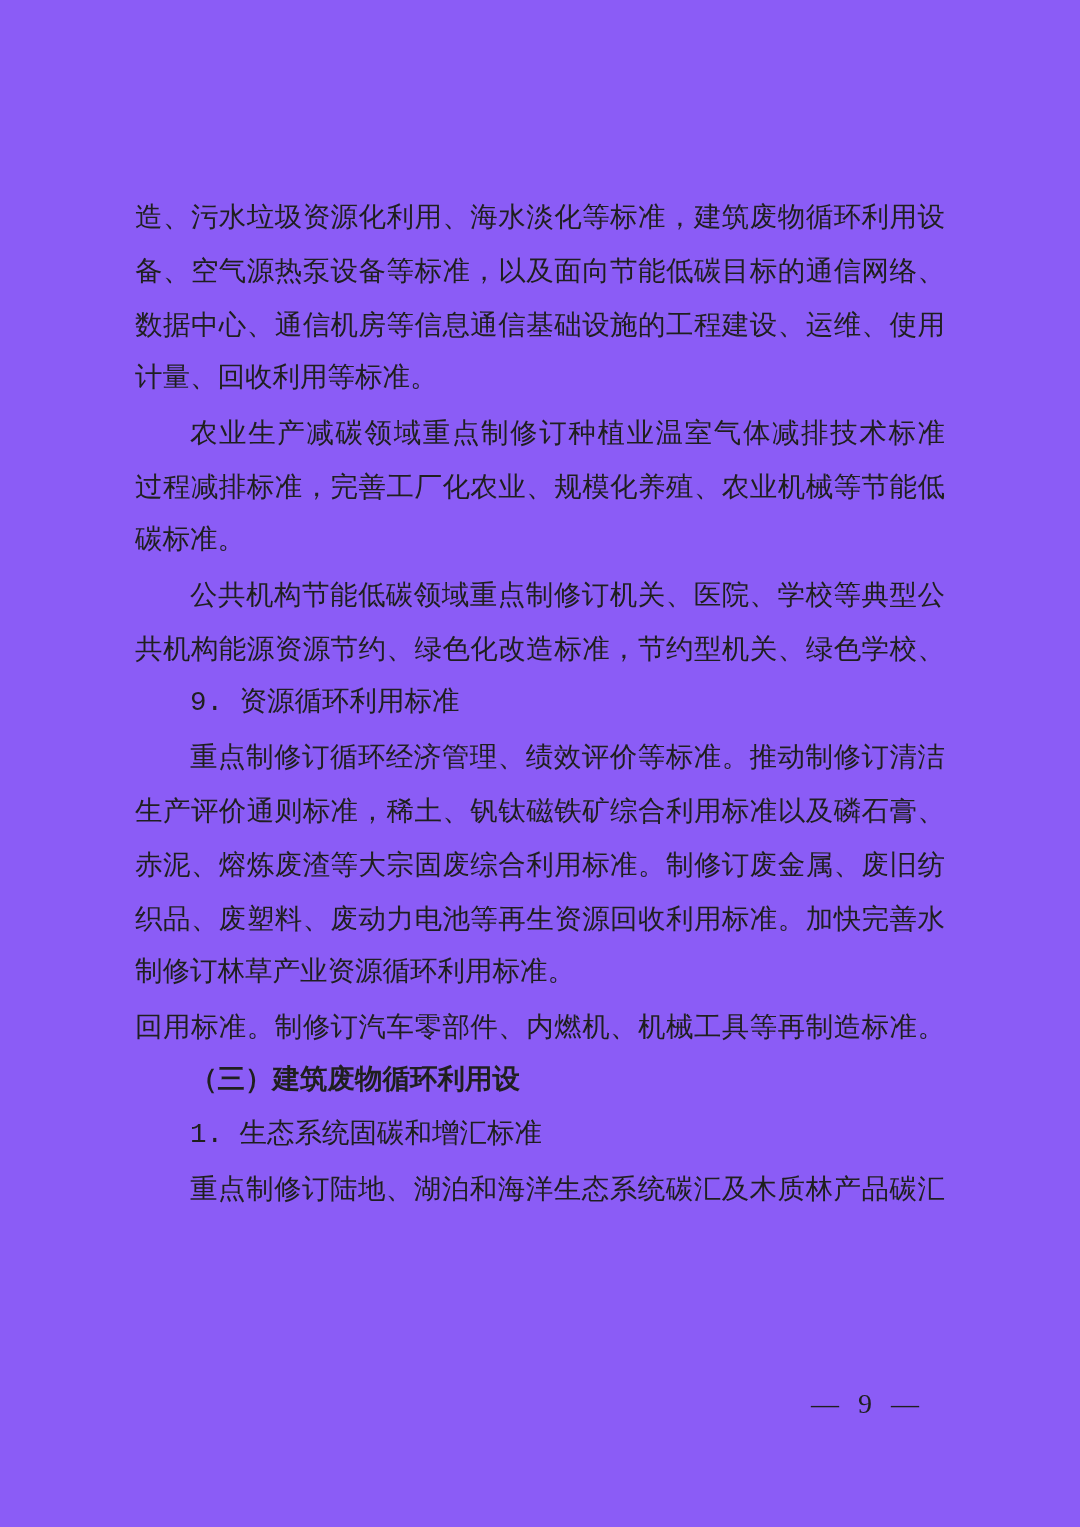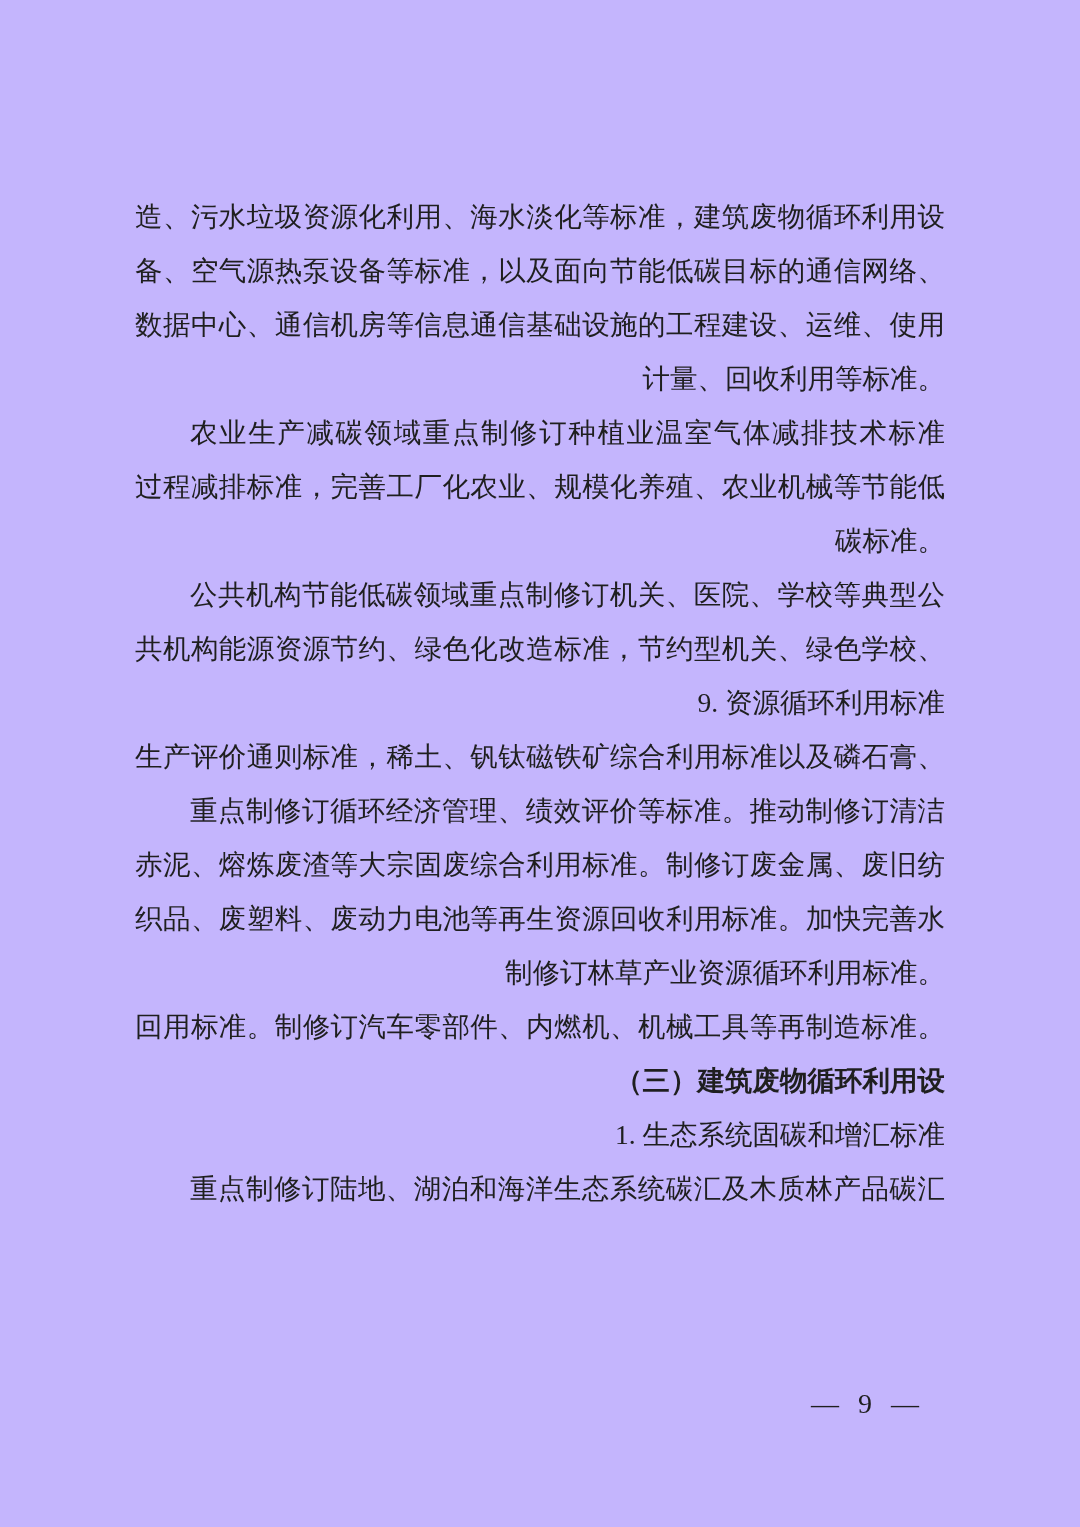--- a/index.html
+++ b/index.html
@@ -4,21 +4,21 @@
 <style>
   html, body {
     margin: 0;
     padding: 0;
     background: #ffffff;
   }
   .page {
     position: relative;
     width: 1080px;
     height: 1527px;
-    background: #c4b5fd;
+    background: #8b5cf6;
     overflow: hidden;
     font-family: "Liberation Serif", "DejaVu Serif", serif;
   }
   .text-column {
     position: absolute;
     left: 135px;
     top: 190px;
     width: 810px;
     font-size: 27.5px;
     line-height: 54px;
@@ -27,21 +27,22 @@
   .line {
     height: 54px;
     overflow: hidden;
   }
   .line.justify {
     text-align: justify;
     text-align-last: justify;
     text-justify: inter-character;
   }
   .line.plain {
-    text-align: right;
+    text-align: left;
+    font-family: Liberation Mono, monospace;
   }
   .line.bold {
     font-weight: bold;
   }
   .page-number {
     position: absolute;
     top: 1388px;
     right: 160px;
     font-size: 28px;
     color: #1f1f1f;
@@ -58,22 +59,22 @@
       <div class="line justify">造、污水垃圾资源化利用、海水淡化等标准，建筑废物循环利用设</div>
       <div class="line justify">备、空气源热泵设备等标准，以及面向节能低碳目标的通信网络、</div>
       <div class="line justify">数据中心、通信机房等信息通信基础设施的工程建设、运维、使用</div>
       <div class="line plain">计量、回收利用等标准。</div>
       <div class="line justify" style="padding-left: 55px;">农业生产减碳领域重点制修订种植业温室气体减排技术标准</div>
       <div class="line justify">过程减排标准，完善工厂化农业、规模化养殖、农业机械等节能低</div>
       <div class="line plain">碳标准。</div>
       <div class="line justify" style="padding-left: 55px;">公共机构节能低碳领域重点制修订机关、医院、学校等典型公</div>
       <div class="line justify">共机构能源资源节约、绿色化改造标准，节约型机关、绿色学校、</div>
       <div class="line plain" style="padding-left: 55px;">9. 资源循环利用标准</div>
+      <div class="line justify" style="padding-left: 55px;">重点制修订循环经济管理、绩效评价等标准。推动制修订清洁</div>
       <div class="line justify">生产评价通则标准，稀土、钒钛磁铁矿综合利用标准以及磷石膏、</div>
-      <div class="line justify" style="padding-left: 55px;">重点制修订循环经济管理、绩效评价等标准。推动制修订清洁</div>
       <div class="line justify">赤泥、熔炼废渣等大宗固废综合利用标准。制修订废金属、废旧纺</div>
       <div class="line justify">织品、废塑料、废动力电池等再生资源回收利用标准。加快完善水</div>
       <div class="line plain">制修订林草产业资源循环利用标准。</div>
       <div class="line justify">回用标准。制修订汽车零部件、内燃机、机械工具等再制造标准。</div>
       <div class="line plain bold" style="padding-left: 55px;">（三）建筑废物循环利用设</div>
       <div class="line plain" style="padding-left: 55px;">1. 生态系统固碳和增汇标准</div>
       <div class="line justify" style="padding-left: 55px;">重点制修订陆地、湖泊和海洋生态系统碳汇及木质林产品碳汇</div>
     </div>
 
   <div class="page-number">— 9 —</div>

